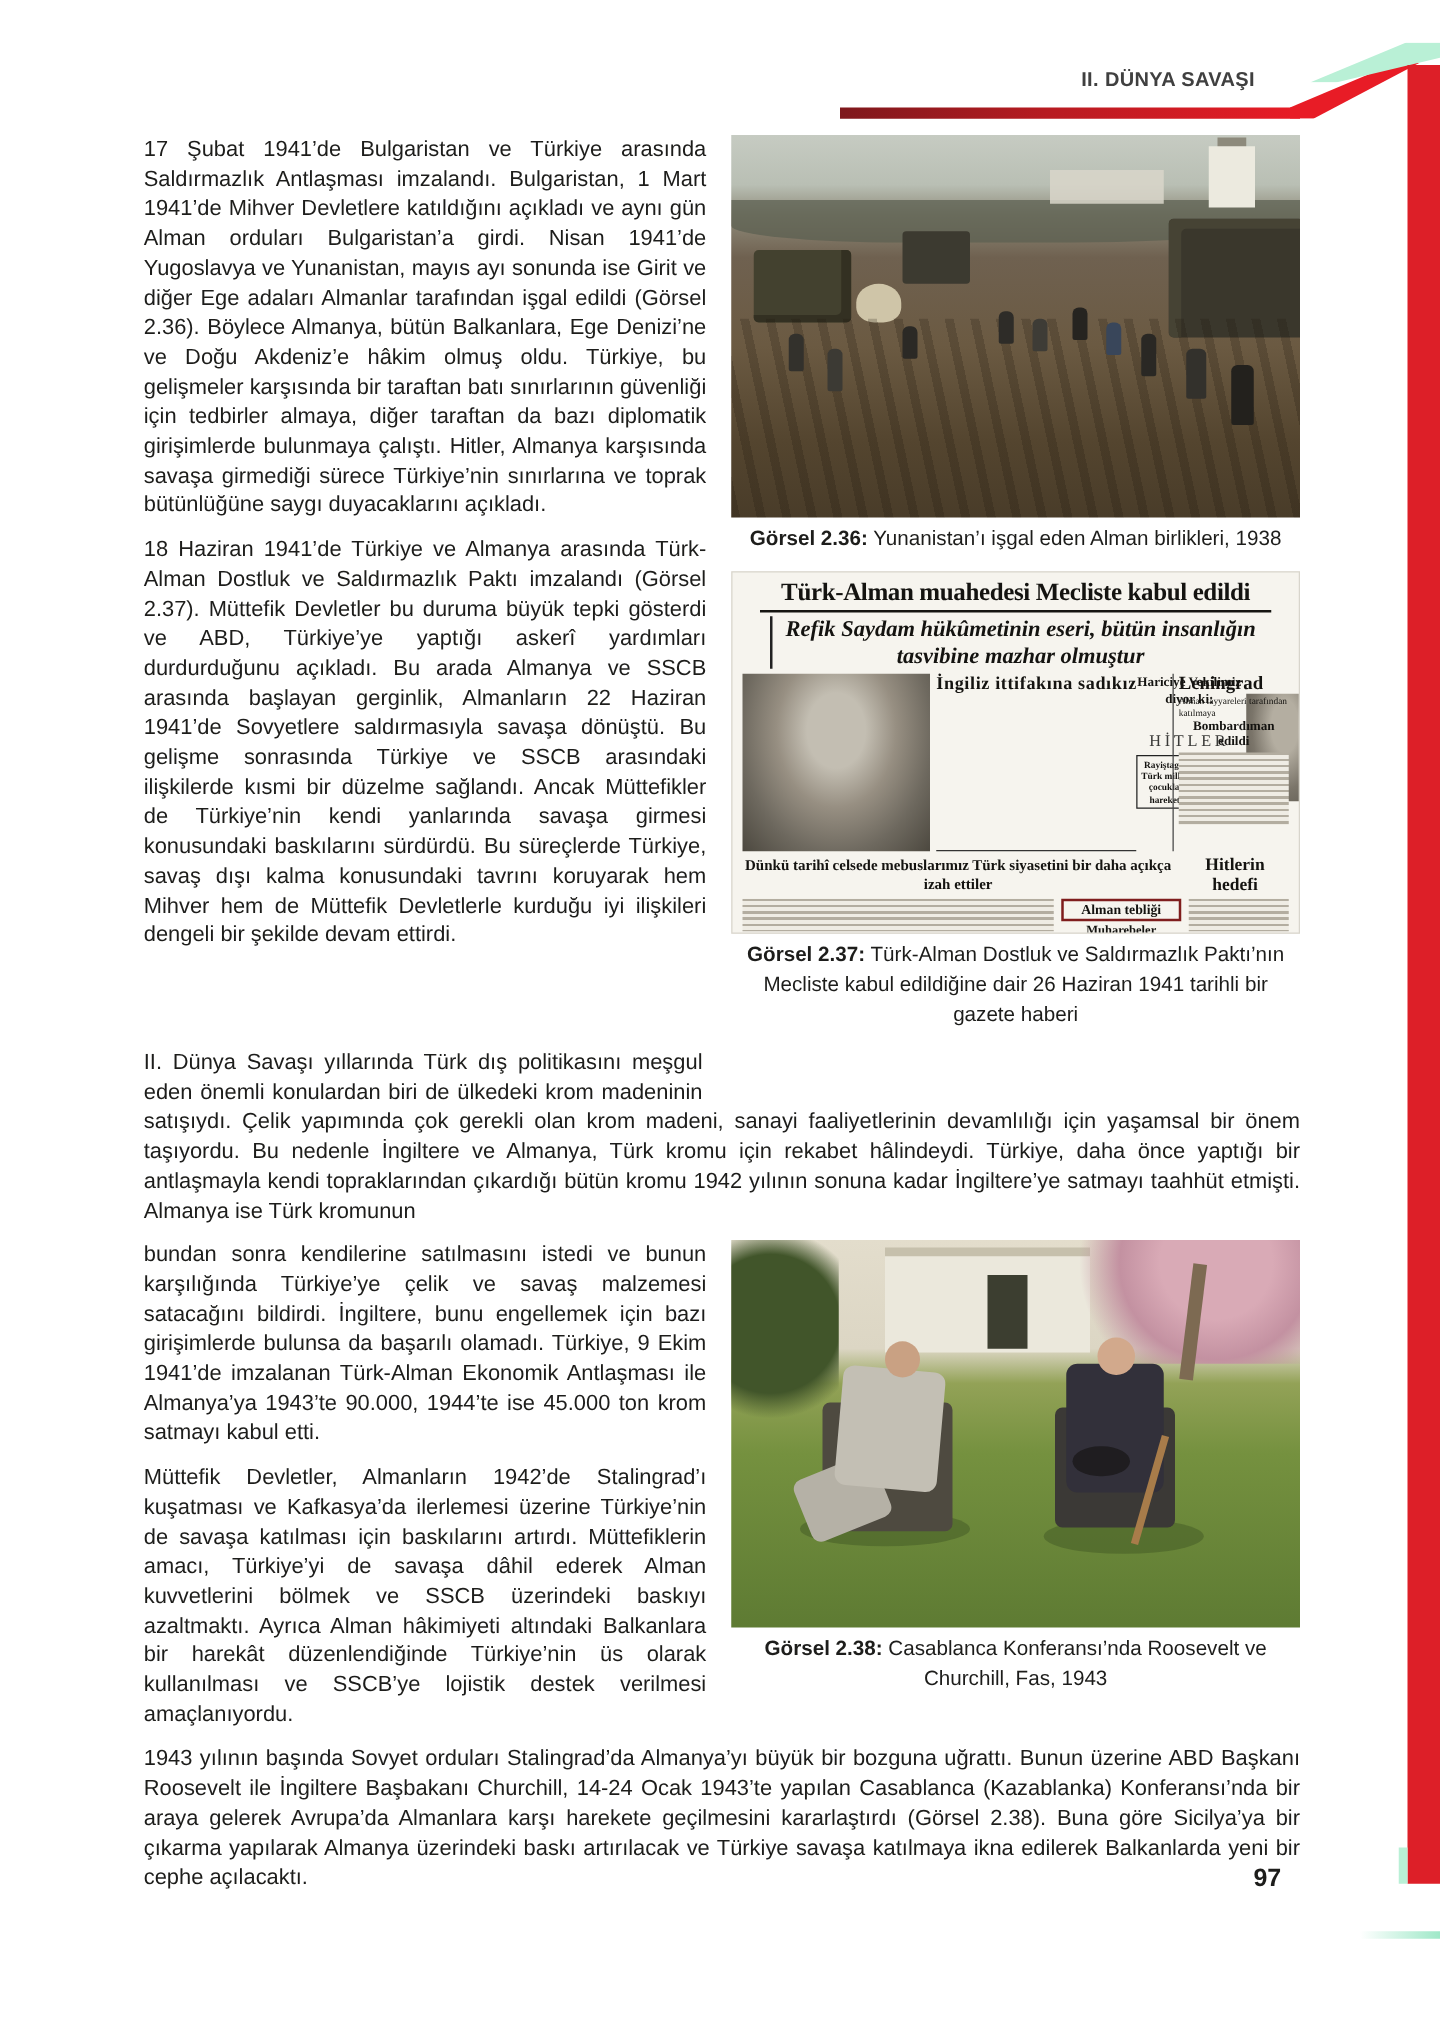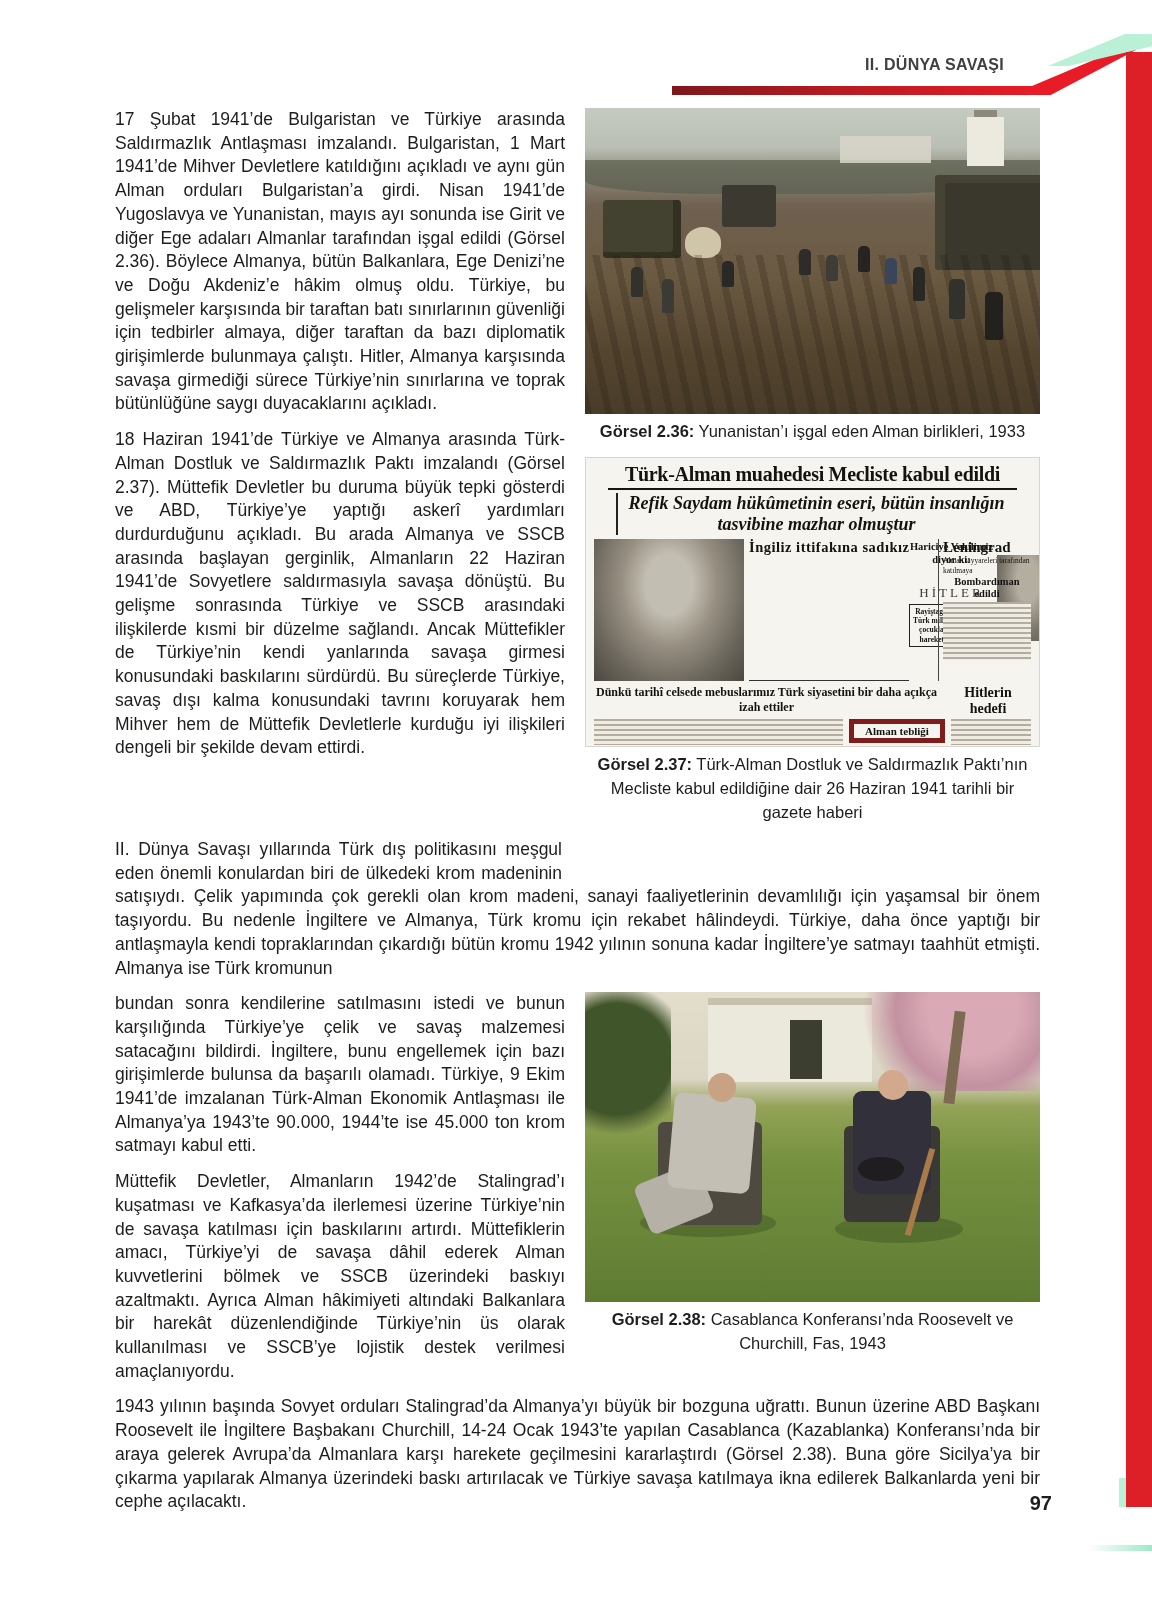--- a/index.html
+++ b/index.html
@@ -12,21 +12,21 @@
   .rule-bar{position:absolute;left:672px;top:86px;width:368px;height:9px;
             background:linear-gradient(90deg,#7e181c 0%,#b71b21 45%,#e81c26 100%);}
   .rule-diag{position:absolute;left:1032px;top:50px;width:104px;height:45px;background:#e81c26;
              clip-path:polygon(0% 80%,82% 0%,100% 0%,18% 100%,0% 100%);}
   .mint-band{position:absolute;left:1048px;top:34px;width:104px;height:32px;background:#b9f0d6;
              clip-path:polygon(0% 100%,74% 0%,100% 0%,100% 38%,20% 100%);}
   .side-bar{position:absolute;top:52px;right:0;width:26px;height:1455px;background:#dd1f28;}
   .side-mint{position:absolute;top:1478px;right:26px;width:7px;height:29px;background:#b9f0d6;}
   .bottom-mint{position:absolute;top:1545px;right:0;width:64px;height:6px;
                background:linear-gradient(90deg,rgba(185,240,214,0),#9fe8c8);}
-  .page-num{position:absolute;top:1492px;right:100px;font-size:20px;font-weight:bold;}
+  .page-num{position:absolute;top:1492px;right:127px;font-size:20px;font-weight:bold;}
 
   
   .content{position:absolute;left:115px;top:108px;width:925px;}
   .row{display:flex;gap:20px;}
   .colL{width:450px;flex:0 0 450px;}
   .colR{width:455px;flex:0 0 455px;}
   p.body{margin:0 0 12px 0;font-size:17.5px;line-height:23.7px;text-align:justify;}
   .fullw{width:925px;}
   .notch{float:right;width:478px;height:24px;}
 
@@ -76,21 +76,21 @@
   .np-p3{flex:0 0 60px;background:radial-gradient(ellipse at 50% 30%,#beb8ab 0 25%,#837d71 60%,#5d594f 100%);margin-top:14px;height:86px;}
   .np-right{flex:0 0 88px;border-left:1px solid #444;padding-left:4px;}
   .np-len{font-weight:bold;font-size:15px;}
   .np-len-sub{font-size:7.5px;line-height:1.25;}
   .np-bomb{font-weight:bold;font-size:10.5px;text-align:center;line-height:1.15;margin:1px 0 2px 0;font-family:Liberation Serif, serif;}
   .np-blur{background:repeating-linear-gradient(180deg,#b3ada0 0 2px,#efece4 2px 5px);}
   .np-lower{display:flex;gap:6px;margin-top:4px;align-items:flex-start;}
   .np-lowhead{flex:1;font-weight:bold;font-size:12px;line-height:1.2;text-align:center;}
   .np-hedef{flex:0 0 86px;font-weight:bold;font-size:14px;line-height:1.1;text-align:center;}
   .np-bottom{display:flex;gap:6px;margin-top:3px;align-items:flex-start;}
-  .np-teblig{flex:0 0 96px;border:5px solid #7f1d1d;font-weight:bold;font-size:11px;text-align:center;padding:1px 2px;}
+  .np-teblig{flex:0 0 96px;border:2px solid #7f1d1d;font-weight:bold;font-size:11px;text-align:center;padding:1px 2px;}
   .np-muhar{font-weight:bold;font-size:10px;text-align:center;margin-top:2px;}
 
   
   .photo238{position:relative;width:455px;height:310px;overflow:hidden;
     background:linear-gradient(180deg,#e3ddcc 0%,#dcd6c4 28%,#93a257 37%,#75913f 55%,#5e7b33 100%);}
   .house{left:27%;top:4%;width:36%;height:25%;background:#ebe8dc;}
   .house-roof{left:27%;top:2%;width:36%;height:4%;background:#c6c0ac;}
   .doorway{left:45%;top:9%;width:7%;height:19%;background:#3c3e30;}
   .foliage{left:-5%;top:-6%;width:24%;height:55%;background:radial-gradient(circle,#41552a 0 55%,rgba(65,85,42,0) 75%);}
   .blossom{left:60%;top:-8%;width:46%;height:40%;
@@ -147,21 +147,21 @@
             <div class="sol" style="left:60%;top:45%;background:#262420;"></div>
             <div class="sol" style="left:66%;top:49%;background:#39465a;"></div>
             <div class="sol" style="left:72%;top:52%;background:#2a2824;height:34px;"></div>
             <div class="sol" style="left:80%;top:56%;background:#33312c;height:40px;width:16px;"></div>
             <div class="sol" style="left:88%;top:60%;background:#23211d;height:48px;width:18px;"></div>
             <div class="sol" style="left:10%;top:52%;background:#33312c;height:30px;"></div>
             <div class="sol" style="left:17%;top:56%;background:#3c3a34;height:34px;"></div>
             <div class="sol" style="left:30%;top:50%;background:#2b2925;"></div>
           </div>
           <figcaption class="cap center">
-            <b>Görsel 2.36:</b><span> Yunanistan’ı işgal eden Alman birlikleri, 1933</span>
+            <b>Görsel 2.36:</b><span> Yunanistan’ı işgal eden Alman birlikleri, 1938</span>
           </figcaption>
         </figure>
 
         <figure>
           <div class="newsprint">
             <div class="np-head">Türk-Alman muahedesi Mecliste kabul edildi</div>
             <div class="np-rule"></div>
             <div class="np-sub">Refik Saydam hükûmetinin eseri, bütün insanlığın tasvibine mazhar olmuştur</div>
             <div class="np-mid">
               <div class="np-portrait-big"></div>

